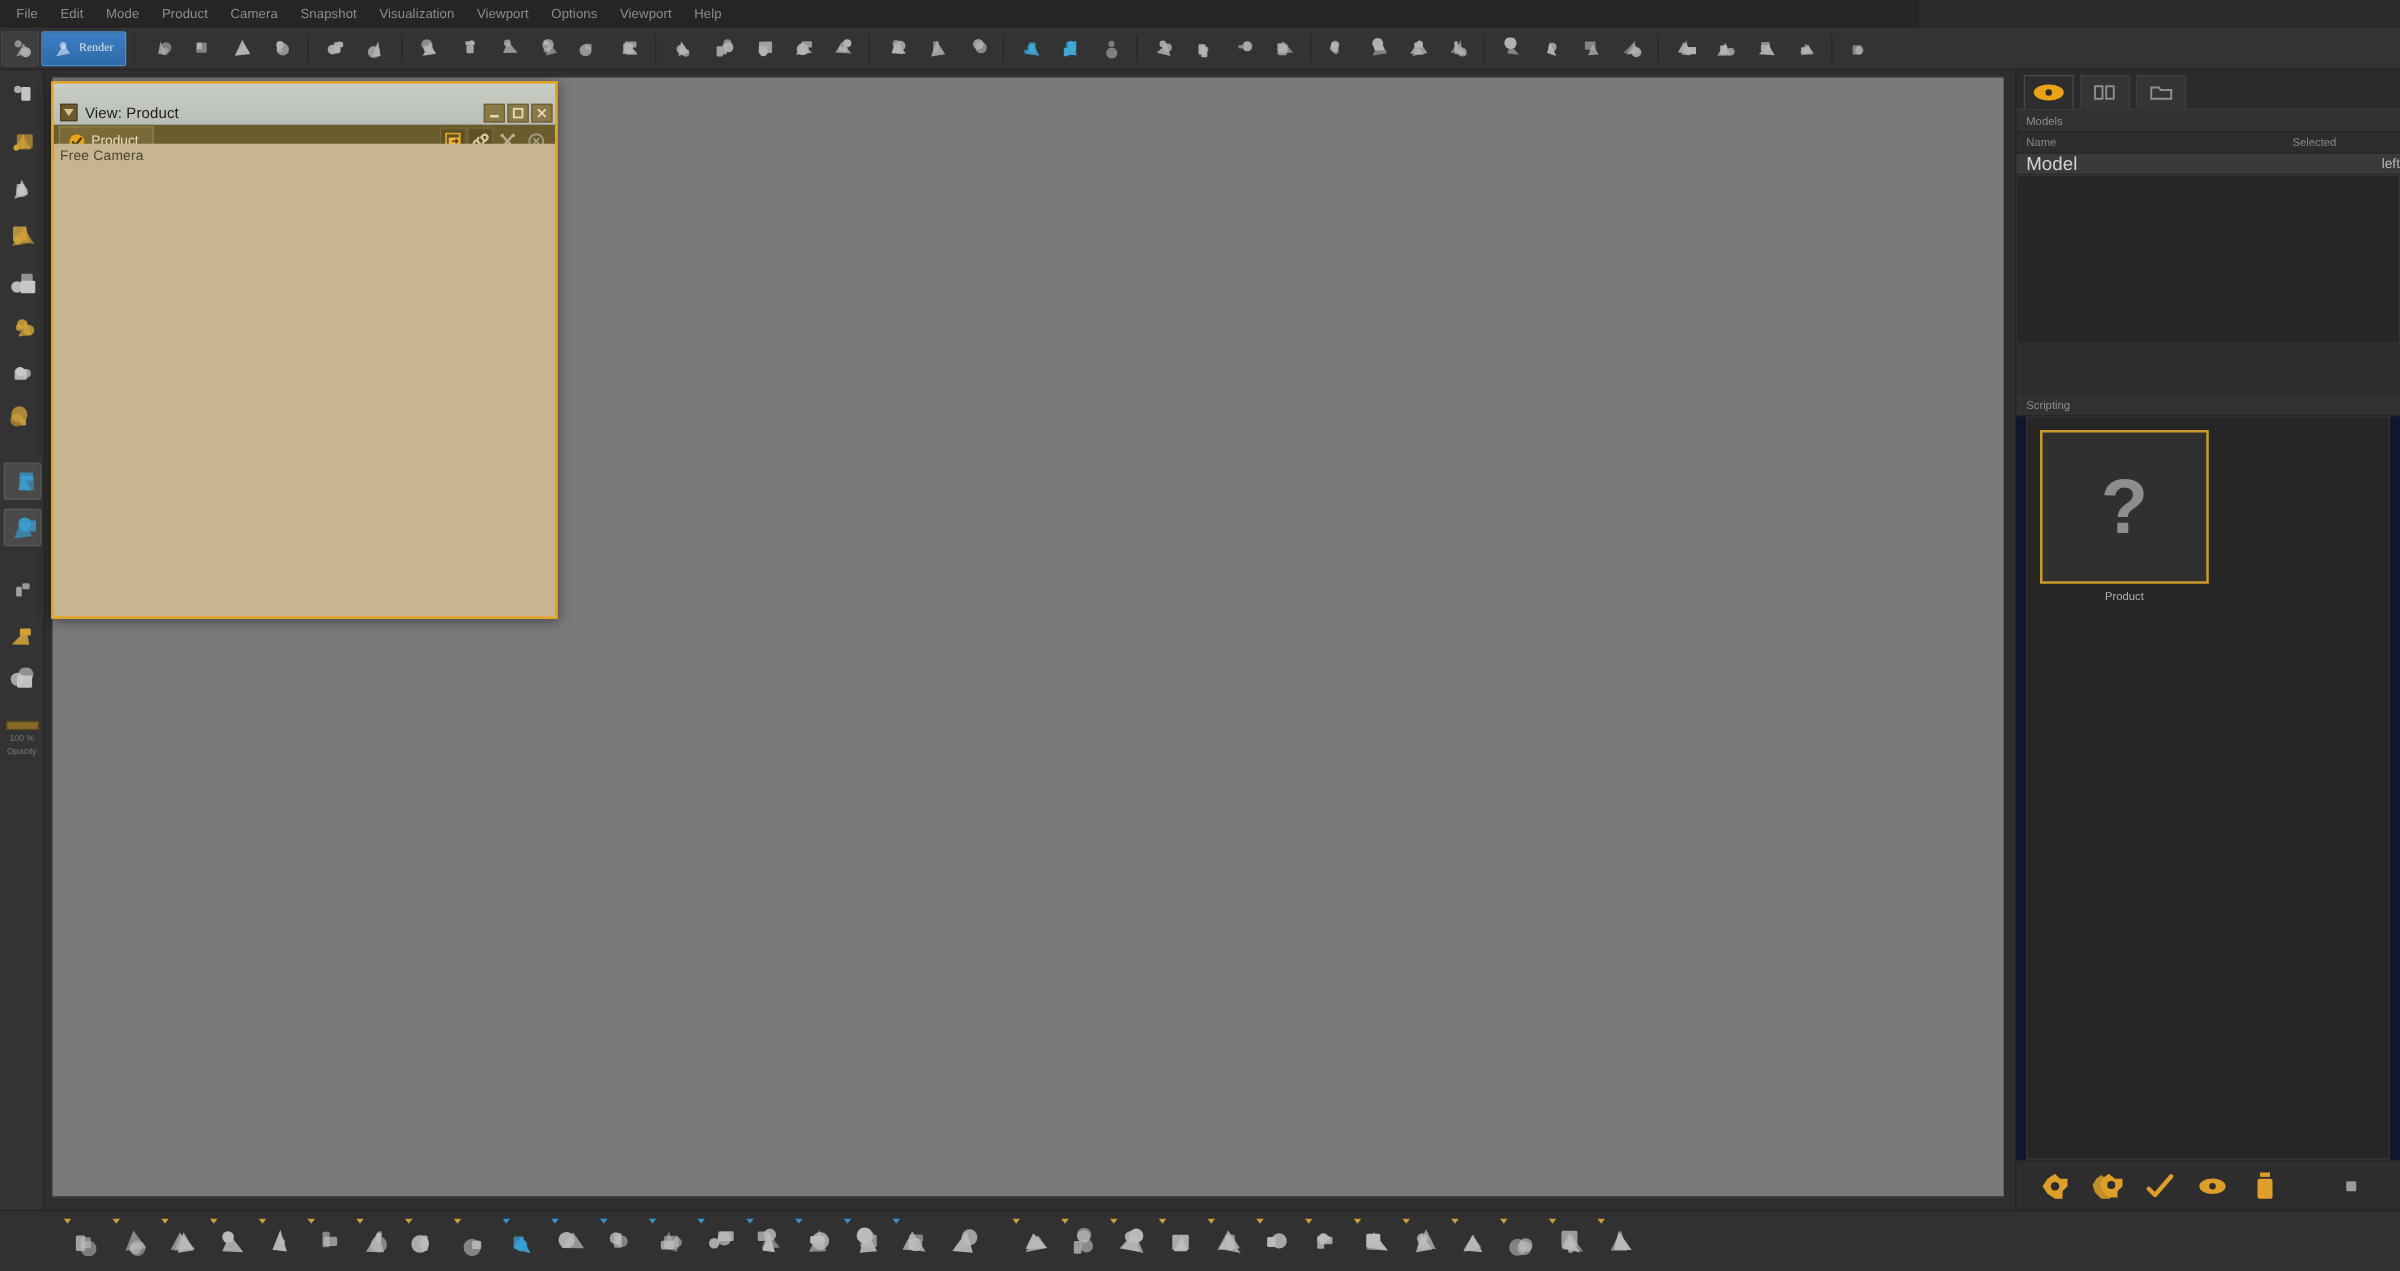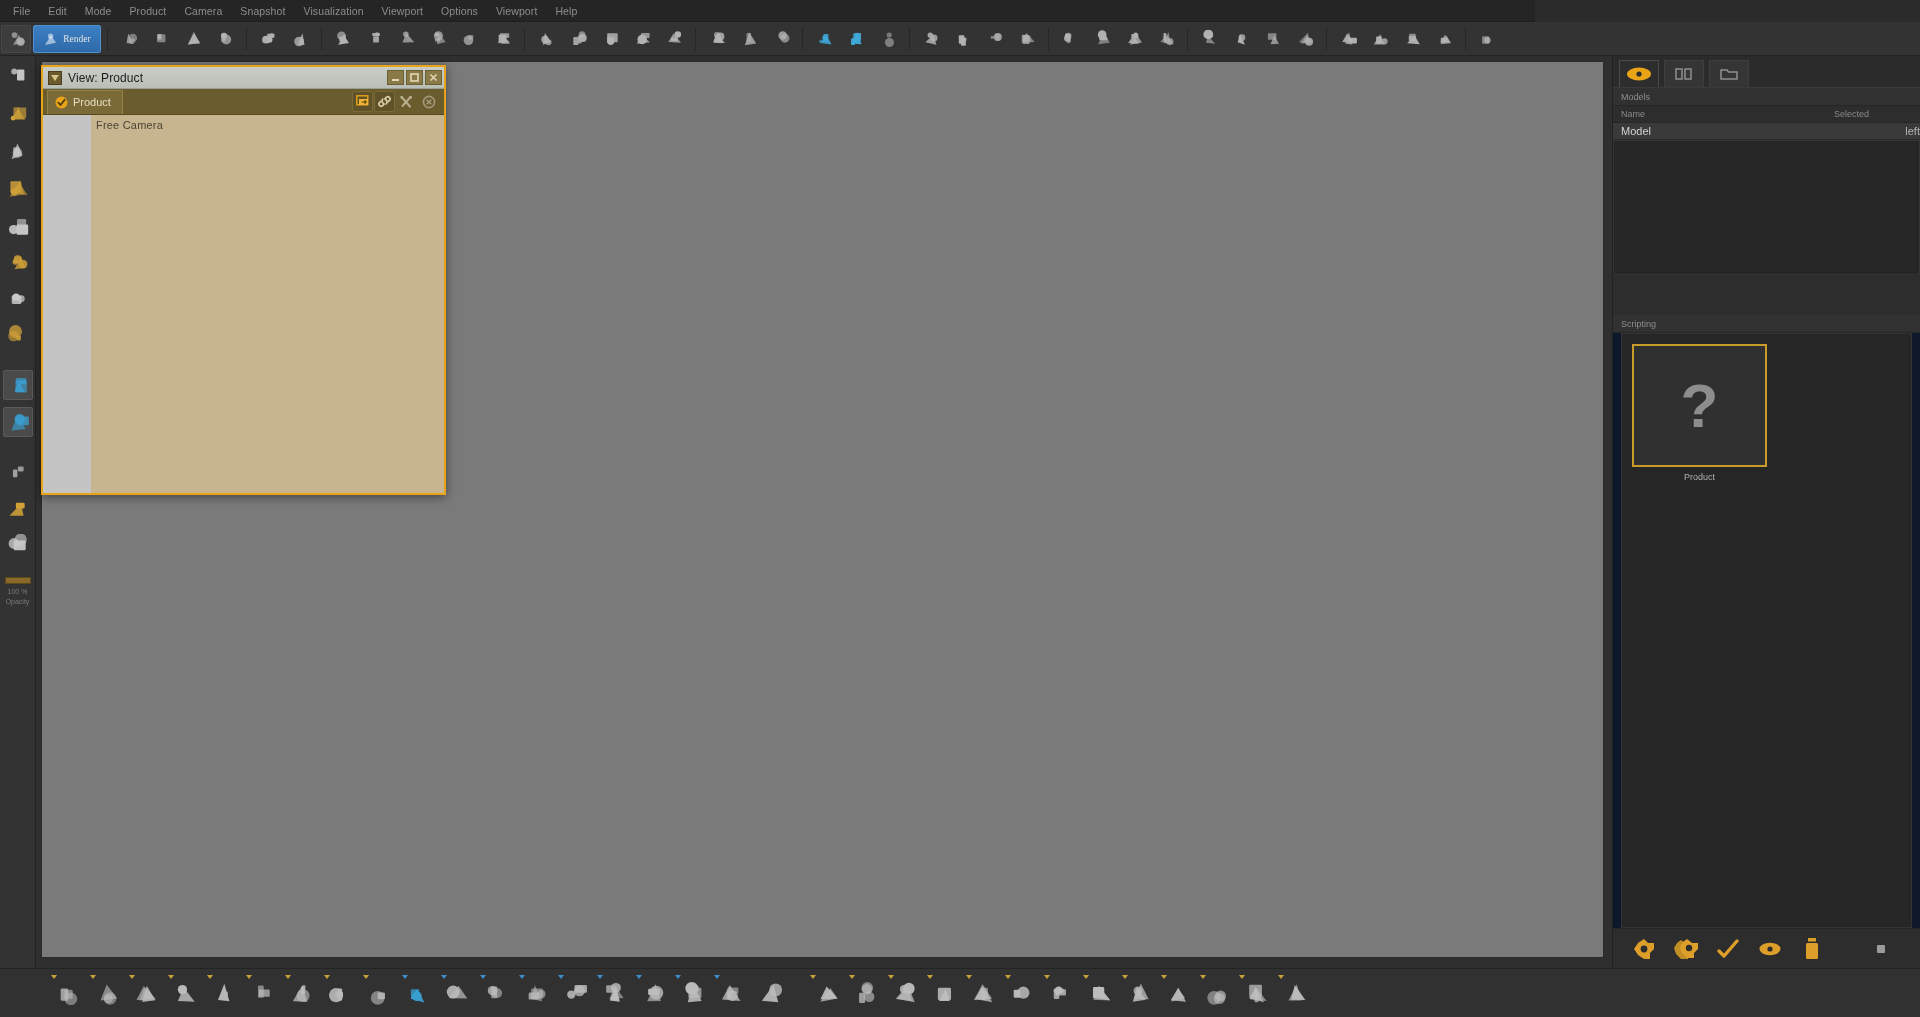--- a/index.html
+++ b/index.html
@@ -109,22 +109,22 @@
     position: absolute;
     top: 65px; left: 41px;
     width: 405px; height: 430px;
     background: #c4c4c4;
     border: 2px solid #e8a317;
     box-shadow: 0 2px 10px rgba(0,0,0,.45);
   }
   .fw-titlebar {
     height: 22px;
     background: linear-gradient(180deg,#c8cdc5 0%,#b9beb6 100%);
-    display: flex; align-items: center;
-    padding: 0 2px;
+    display: flex; align-items: flex-start;
+    padding: 16px 2px;
     border-bottom: 1px solid #9aa096;
   }
   .fw-sysicon {
     width: 14px; height: 14px;
     background: #6a5a2c;
     border: 1px solid #4a3f1e;
     margin-left: 3px; margin-right: 6px;
     display: flex; align-items: center; justify-content: center;
   }
   .fw-title {
@@ -158,21 +158,20 @@
   .fw-ti {
     width: 21px; height: 21px;
     display: flex; align-items: center; justify-content: center;
     margin-left: 1px; border-radius: 2px;
   }
   .fw-ti.boxed { background: #5f5228; border: 1px solid #7a6a36; }
   .fw-canvas {
     position: absolute;
     top: 48px; left: 0; right: 0; bottom: 0;
     background: #c6b58f;
-    margin-left: 48px;
   }
   .fw-overlay-text {
     position: absolute; top: 4px; left: 5px;
     font-size: 11px; color: #4c4434;
     letter-spacing: .2px;
     filter: blur(0.35px);
   }
 
   
   .right-panel {
@@ -217,21 +216,21 @@
     background: #2d2d2d;
   }
   .rp-colhead .c1 { flex: 1; padding-left: 8px; font-size: 9px; color: #8a8a8a; filter: blur(.5px);}
   .rp-colhead .c2 { width: 86px; font-size: 9px; color: #8a8a8a; filter: blur(.5px);}
   .rp-row {
     height: 17px;
     display: flex; align-items: center;
     background: #3a3a3a;
     border-bottom: 1px solid #2a2a2a;
   }
-  .rp-row .c1 { flex: 1; padding-left: 8px; font-size: 11px; color: #d4d4d4; filter: blur(.5px);}
+  .rp-row .c1 { flex: 1; padding-left: 8px; font-size: 15px; color: #d4d4d4; filter: blur(.5px);}
   .rp-row .c2 { width: 103px; font-size: 11px; color: #b5b5b5; filter: blur(.5px); text-align: right;}
   .rp-listbody {
     background: #262626;
     border: 1px solid #343434;
     height: 135px;
     margin: 0;
   }
   .rp-spacer { height: 40px; background: #2d2d2d; }
   .rp-products-body {
     flex: 1;

